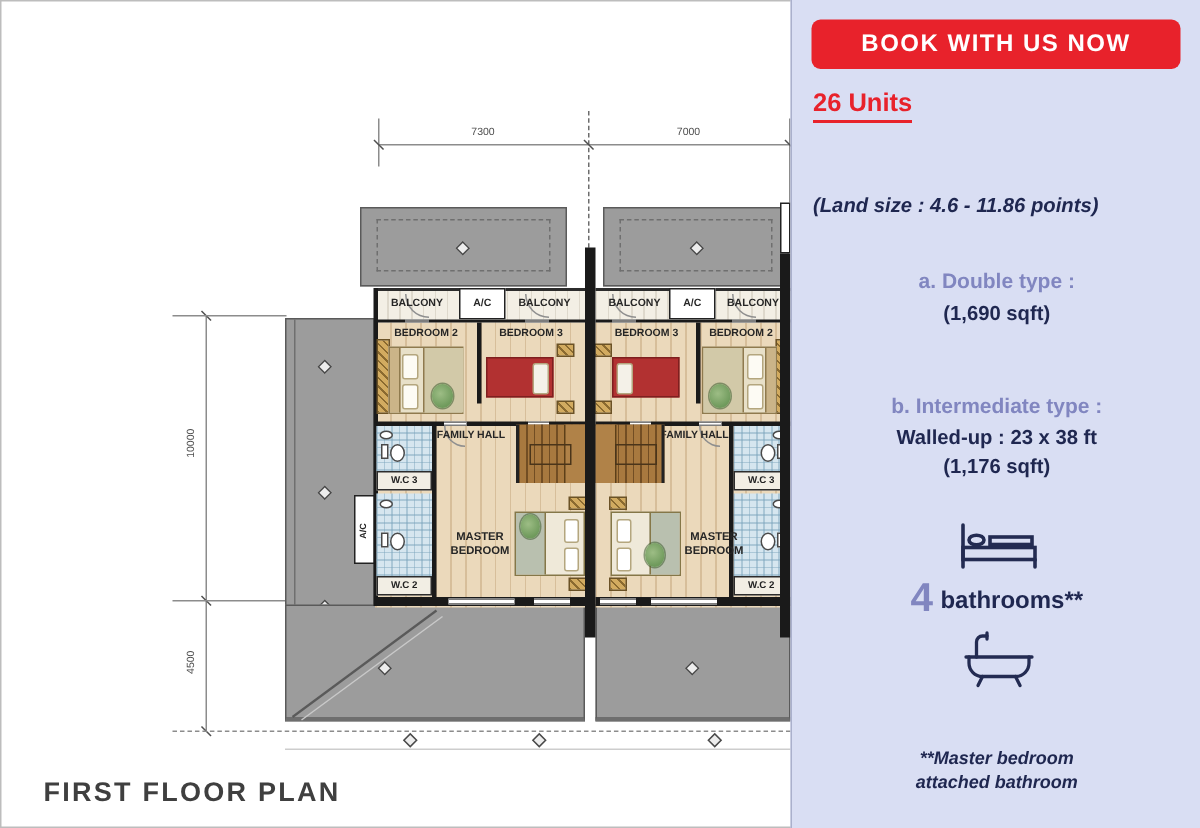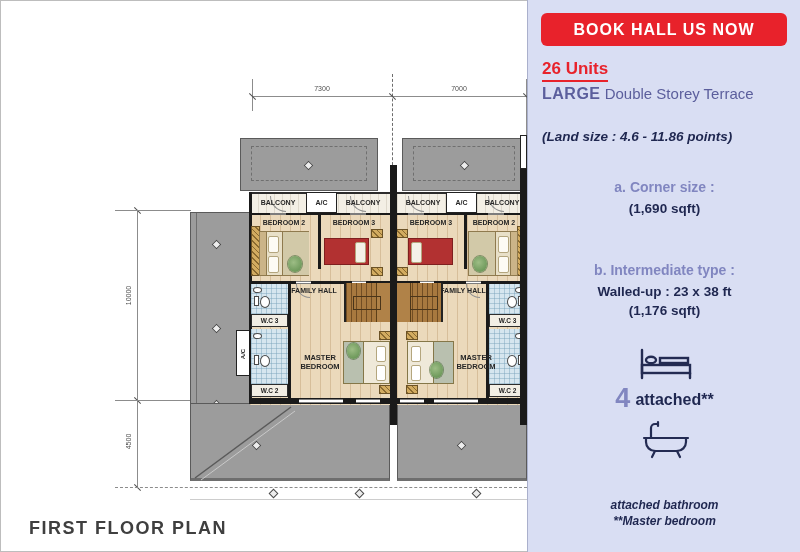--- a/index.html
+++ b/index.html
@@ -255,60 +255,59 @@
   <div class="winGap" style="left:400px;top:399px;width:24px;height:4px;"></div>
 
   <div class="wall" style="left:390px;top:165px;width:7px;height:260px;"></div>
   <div class="whitebox" style="left:520px;top:135px;width:7px;height:34px;border-width:1px;"></div>
   <div class="wall" style="left:520px;top:169px;width:7px;height:256px;"></div>
 
   <div class="plantitle">FIRST FLOOR PLAN</div>
 </div>
 
 <div class="panel">
-  <div class="banner">BOOK HALL US NOW</div>
+  <div class="banner">BOOK WITH US NOW</div>
 
   <div class="units">26 Units</div>
 
-  <div class="typeline"><b>LARGE</b><span> Double Storey Terrace</span></div>
 
   <div class="landsize">(Land size : 4.6 - 11.86 points)</div>
 
   <div class="typeblock" style="top:179px;">
-    <div class="head">a. Corner size :</div>
+    <div class="head">a. Double type :</div>
     <div class="ln">(1,690 sqft)</div>
   </div>
 
   <div class="typeblock" style="top:262px;">
     <div class="head">b. Intermediate type :</div>
     <div class="ln">Walled-up : 23 x 38 ft</div>
     <div class="ln">(1,176 sqft)</div>
   </div>
 
   <div class="abs" style="left:110px;top:347px;">
     <svg width="56" height="34" viewBox="0 0 56 34" fill="none" stroke="#232b52" stroke-width="2.4" stroke-linecap="round">
       <line x1="4" y1="3" x2="4" y2="31"></line>
       <rect x="4" y="18" width="48" height="8"></rect>
       <line x1="52" y1="26" x2="52" y2="31"></line>
       <ellipse cx="13" cy="13" rx="5" ry="3.2"></ellipse>
       <rect x="22" y="11" width="28" height="5"></rect>
     </svg>
   </div>
   <div class="feat" style="top:383px;">
-    <span class="num">4</span><span class="txt">attached**</span>
+    <span class="num">4</span><span class="txt">bathrooms**</span>
   </div>
 
   <div class="abs" style="left:113px;top:420px;">
     <svg width="50" height="40" viewBox="0 0 50 40" fill="none" stroke="#232b52" stroke-width="2.2" stroke-linecap="round">
       <path d="M3 18 h44"></path>
       <path d="M5 18 v4 a9 9 0 0 0 9 9 h22 a9 9 0 0 0 9 -9 v-4"></path>
       <path d="M10 18 V8 a4 4 0 0 1 4 -4 h3"></path>
       <path d="M17 2 v4"></path>
       <path d="M14 31 l-3 6"></path>
       <path d="M36 31 l3 6"></path>
     </svg>
   </div>
 
   <div class="foot" style="top:497px;">
+    <div>**Master bedroom</div>
     <div>attached bathroom</div>
-    <div>**Master bedroom</div>
   </div>
 </div>
 
 </body></html>

